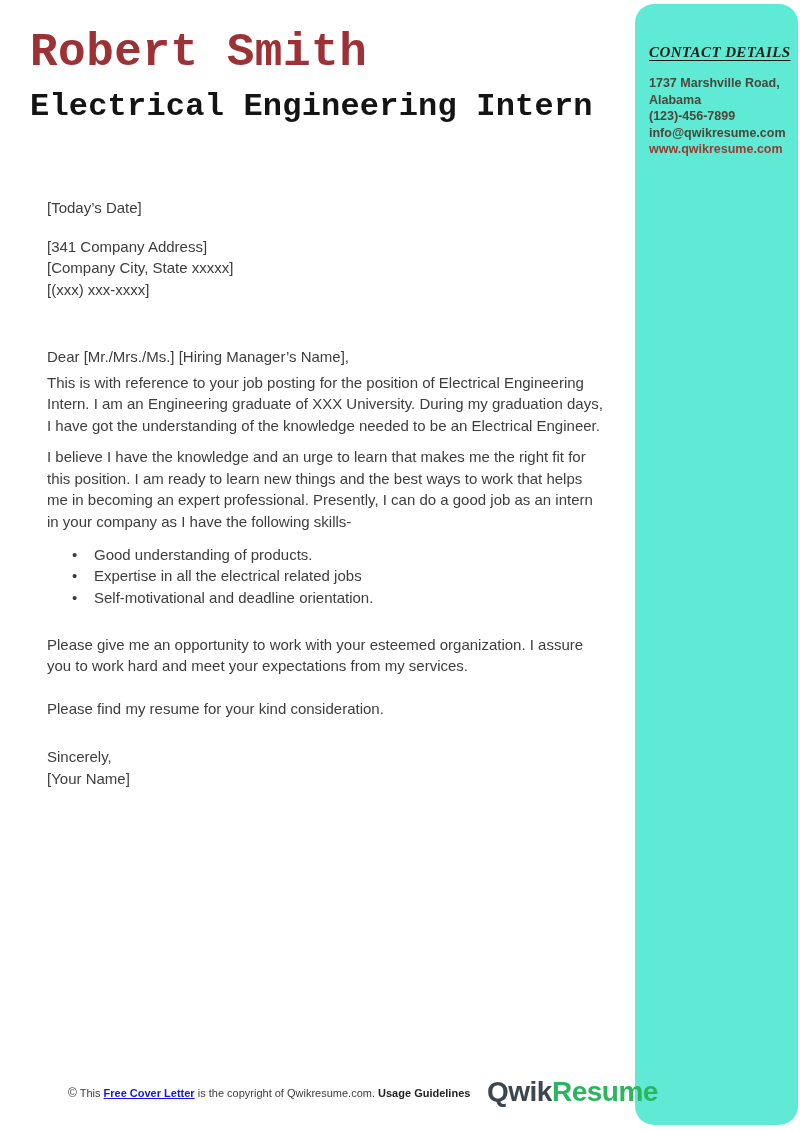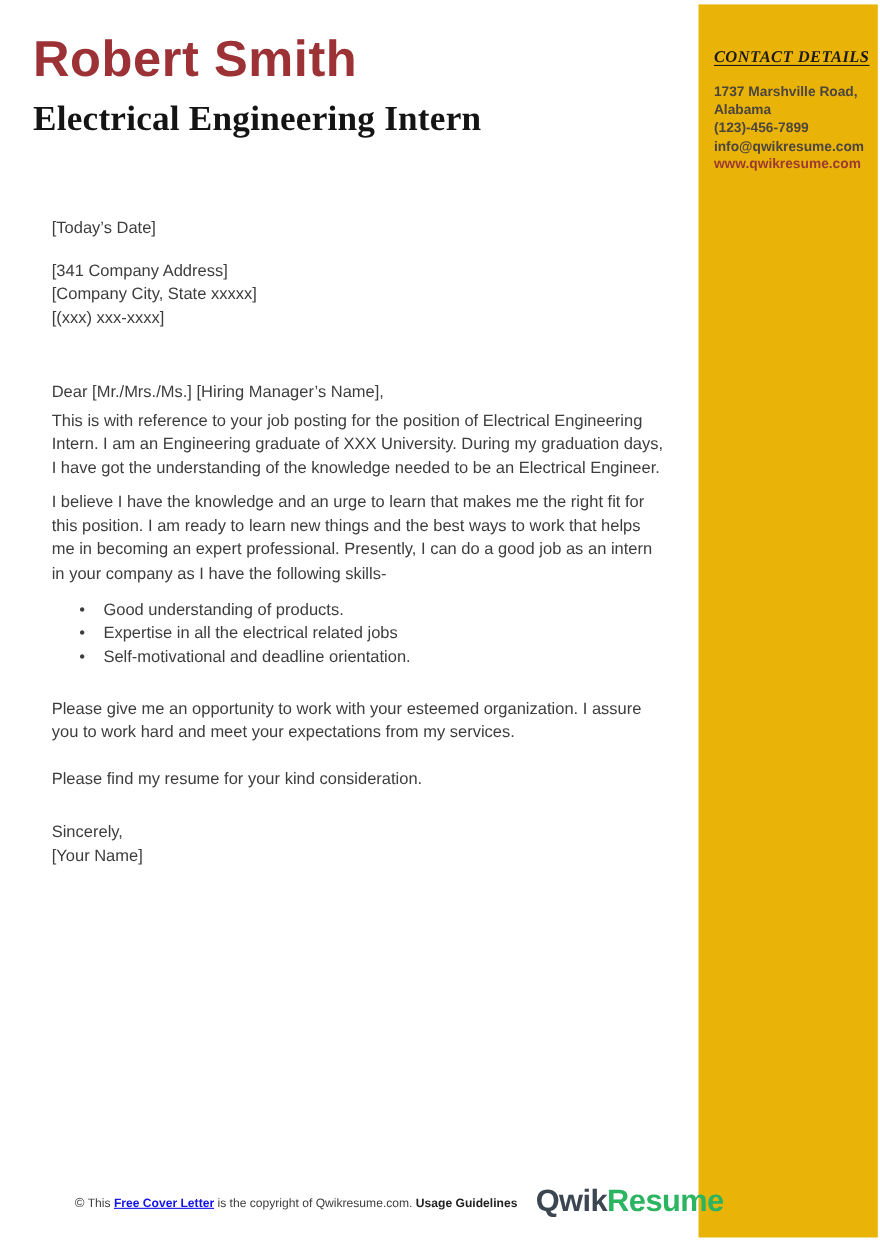--- a/index.html
+++ b/index.html
@@ -13,22 +13,23 @@
     overflow: hidden;
     margin: 0 auto;
   }
   
   .sidebar {
     position: absolute;
     top: 4px;
     left: 635px;
     width: 163px;
     height: 1121px;
-    background: #eab308;
+    background: #5eead4;
     padding: 40px 12px 0 14px;
+    border-radius: 19px;
   }
   .sidebar-heading {
     font-family: "Liberation Serif", serif;
     font-weight: bold;
     font-style: italic;
     font-size: 15px;
     letter-spacing: 0.4px;
     color: #1e1a14;
     text-decoration: underline;
     text-underline-offset: 3px;
@@ -45,29 +46,29 @@
     font-size: 12.5px;
     line-height: 16.5px;
     font-weight: bold;
     color: #9c3a31;
     text-decoration: none;
     display: block;
   }
   
   .header { position: absolute; top: 28px; left: 30px; width: 590px; }
   .name {
-    font-family: Liberation Sans, sans-serif;
+    font-family: Liberation Mono, monospace;
     font-weight: bold;
     font-size: 46px;
     line-height: 50px;
     color: #9c3136;
     letter-spacing: 0.5px;
   }
   .job-title {
-    font-family: Liberation Serif, serif;
+    font-family: Liberation Mono, monospace;
     font-weight: bold;
     font-size: 32px;
     line-height: 38px;
     color: #141414;
     margin-top: 10px;
     letter-spacing: 0.2px;
   }
   
   .letter {
     position: absolute;

